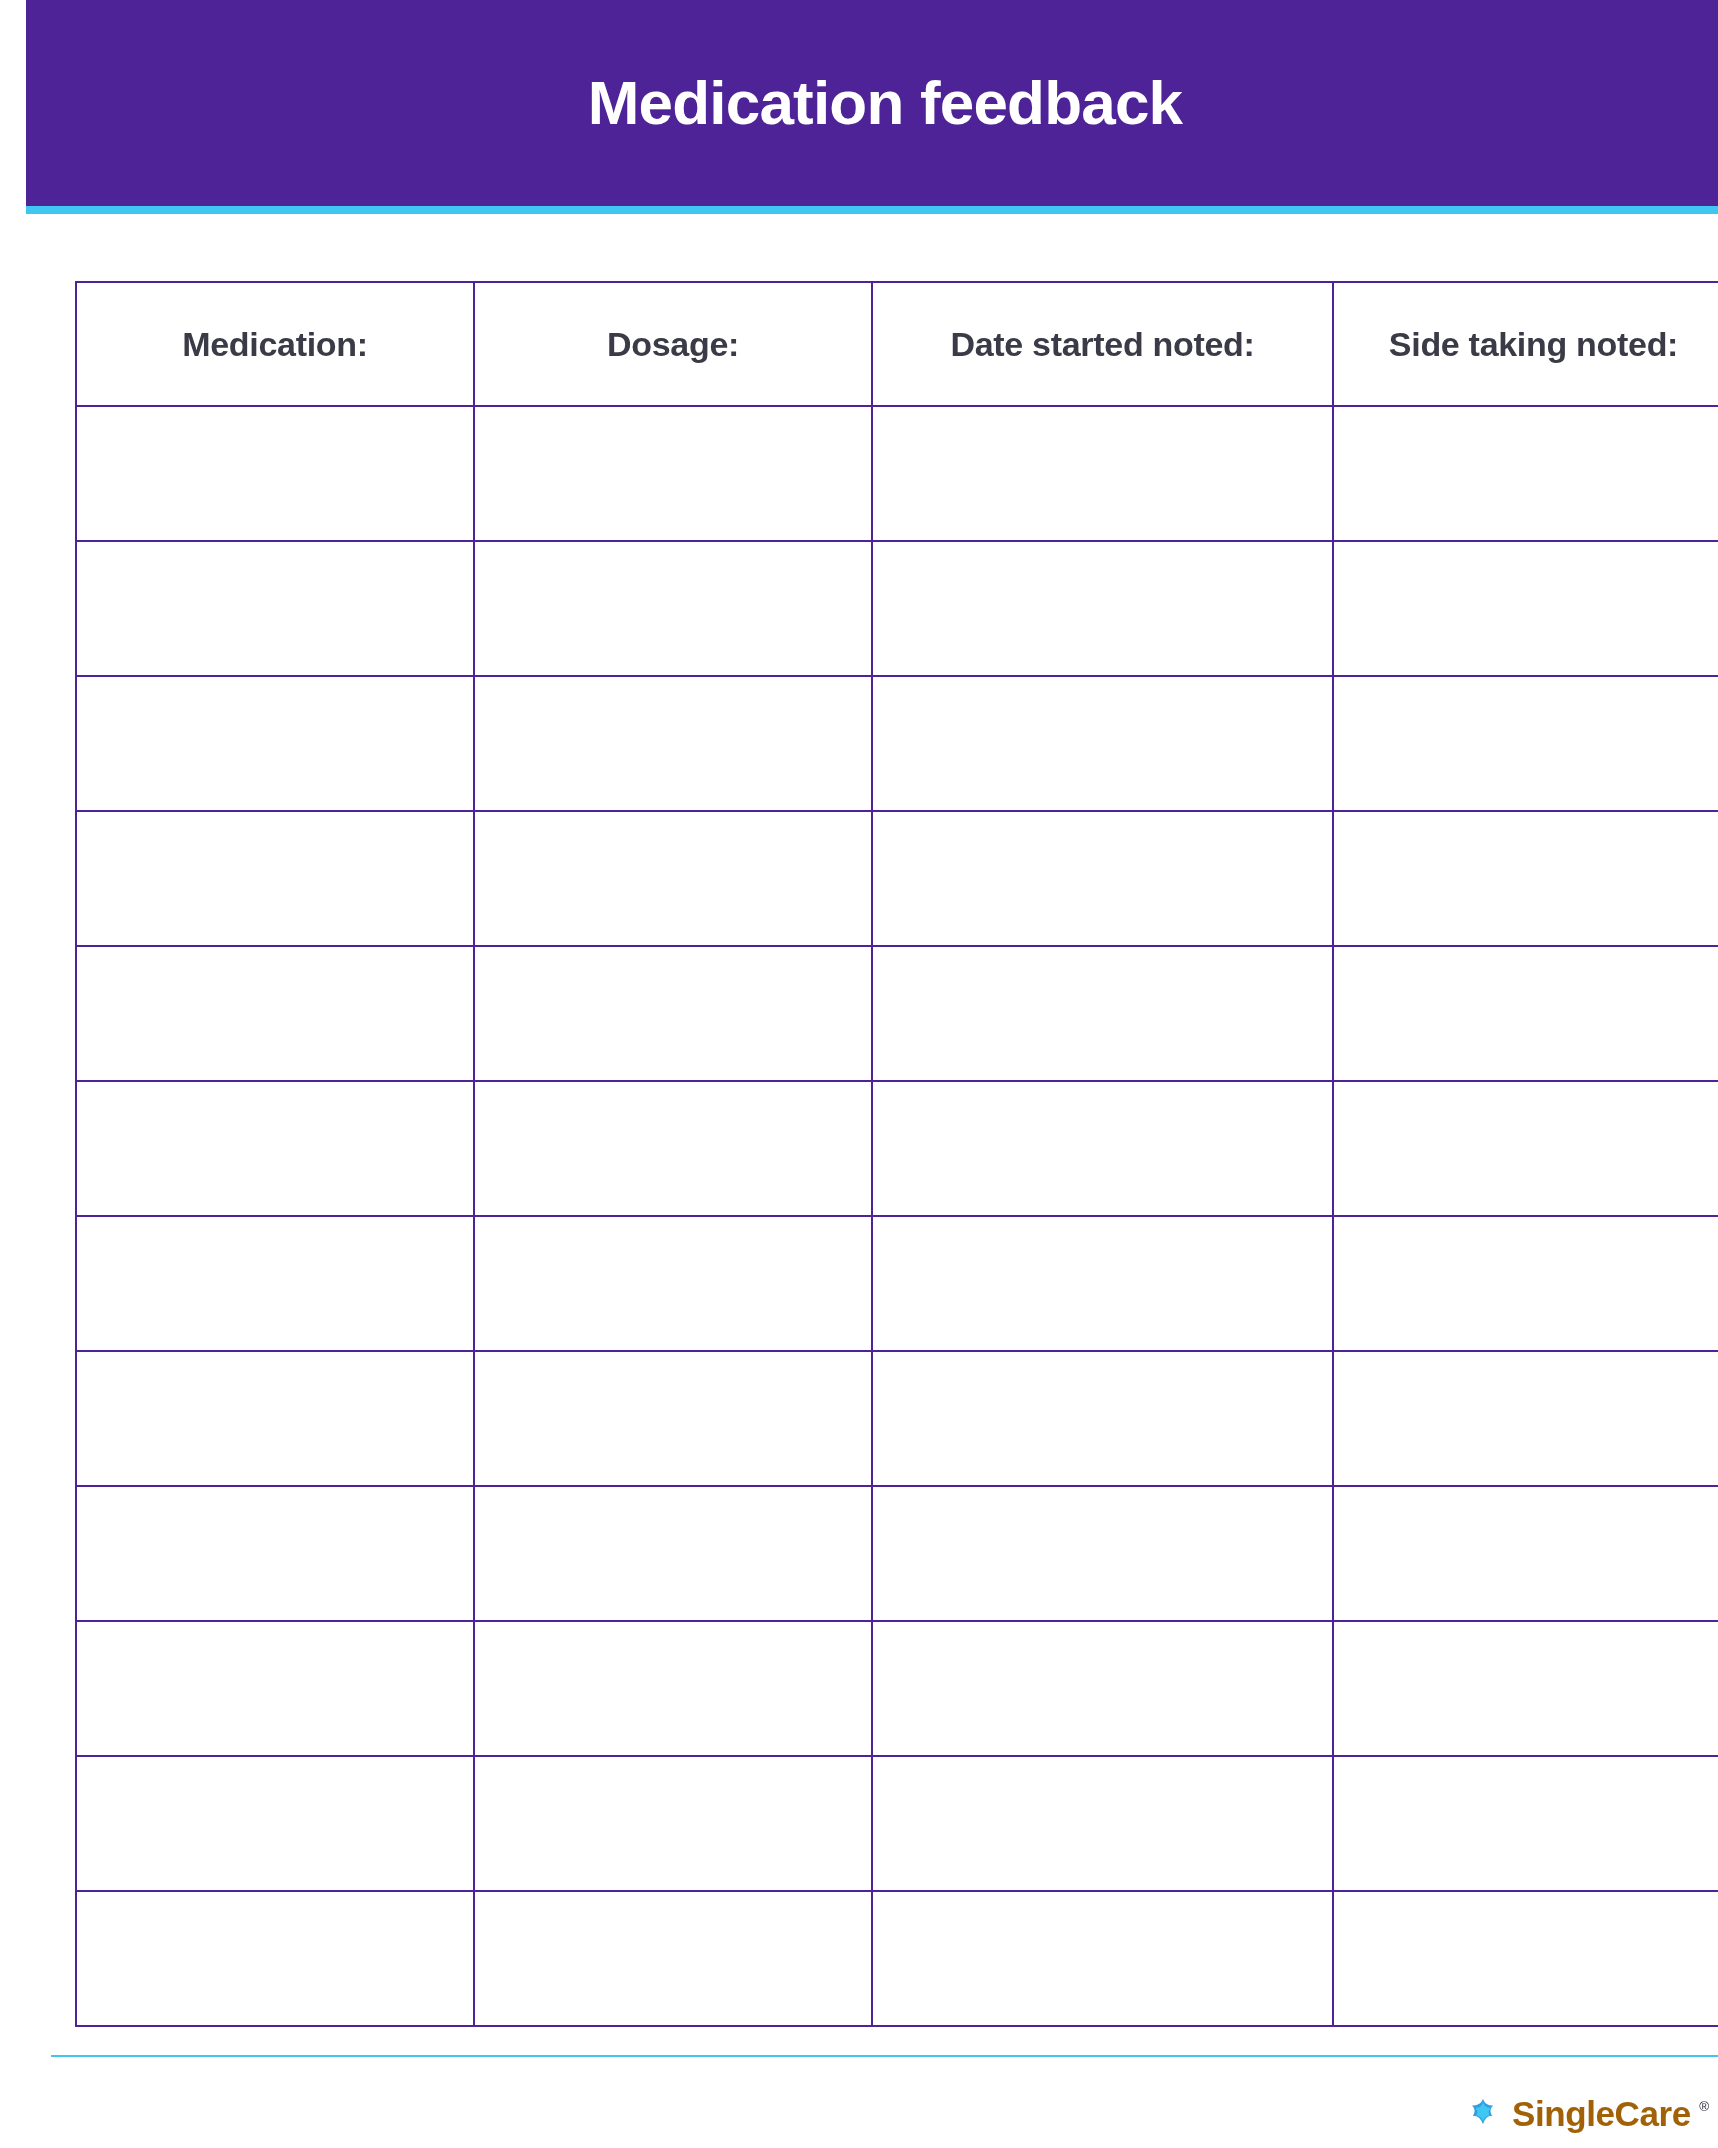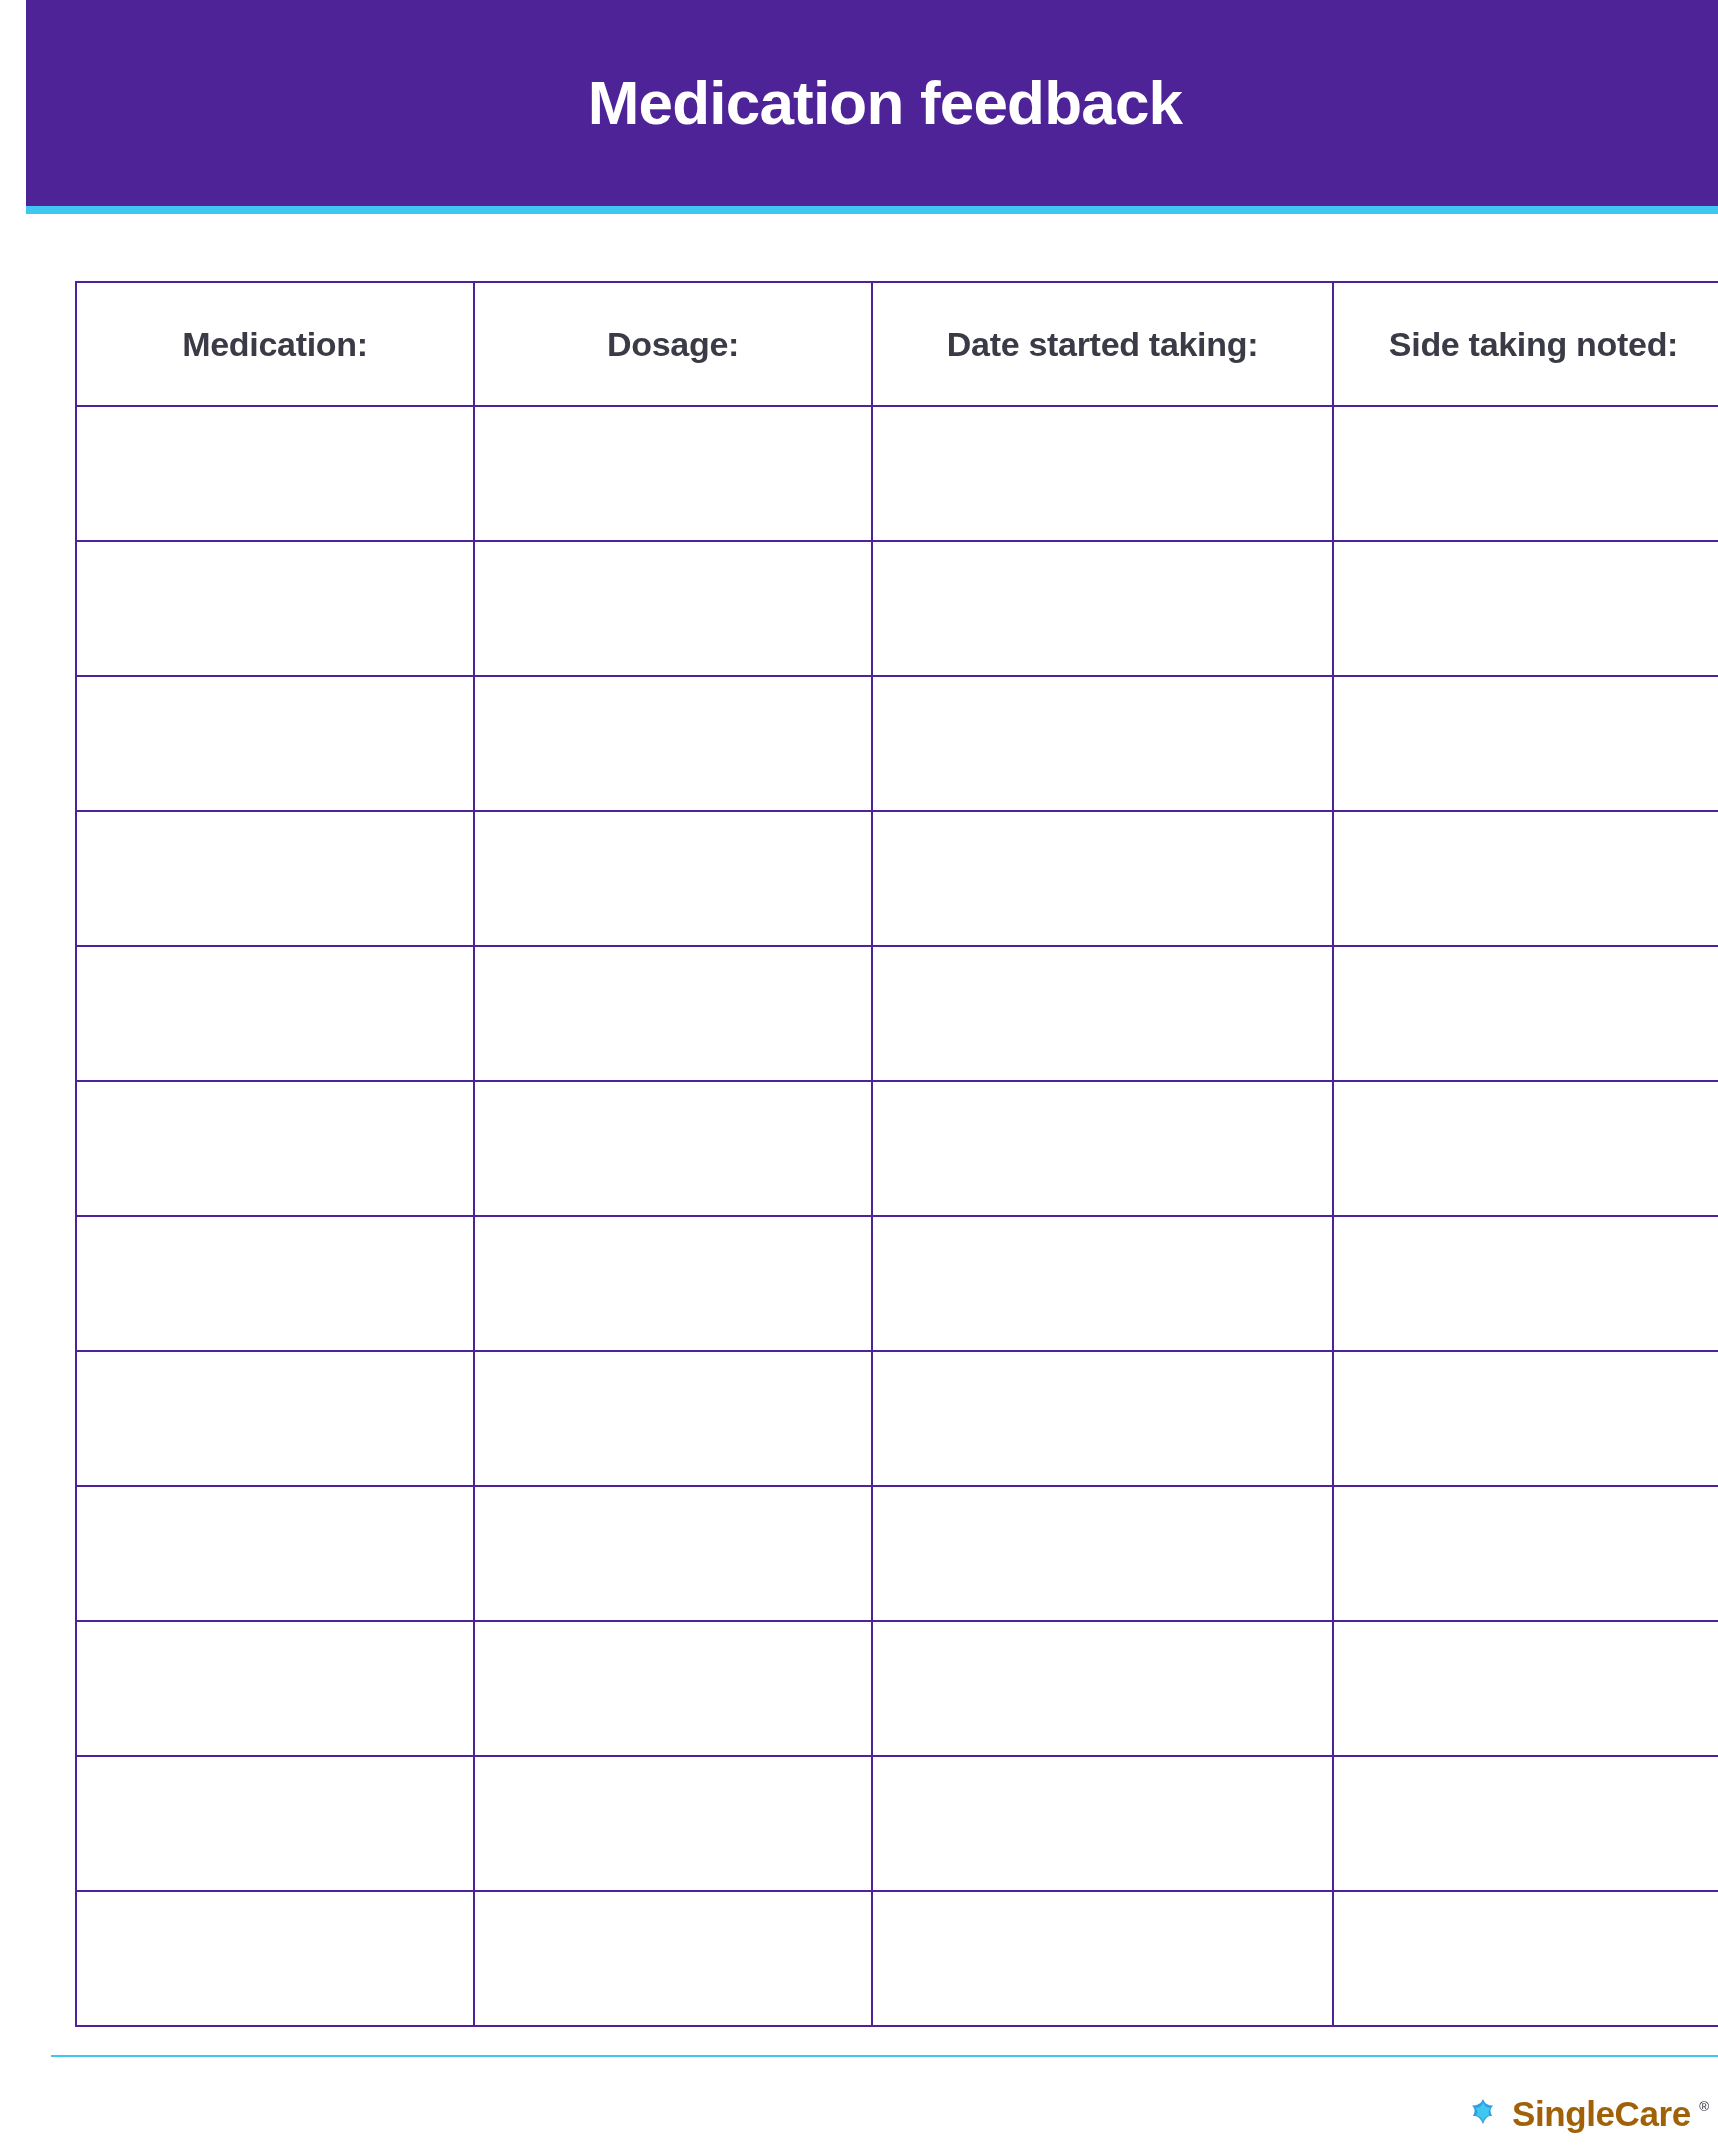--- a/index.html
+++ b/index.html
@@ -143,21 +143,21 @@
       <colgroup>
         <col class="col-1">
         <col class="col-2">
         <col class="col-3">
         <col class="col-4">
       </colgroup>
       <thead>
         <tr>
           <th>Medication:</th>
           <th>Dosage:</th>
-          <th>Date started taking:</th>
+          <th>Date started noted:</th>
           <th>Side taking noted:</th>
         </tr>
       </thead>
       <tbody>
         <tr>
           <td class="cell"></td>
           <td class="cell"></td>
           <td class="cell"></td>
           <td class="cell"></td>
         </tr>

